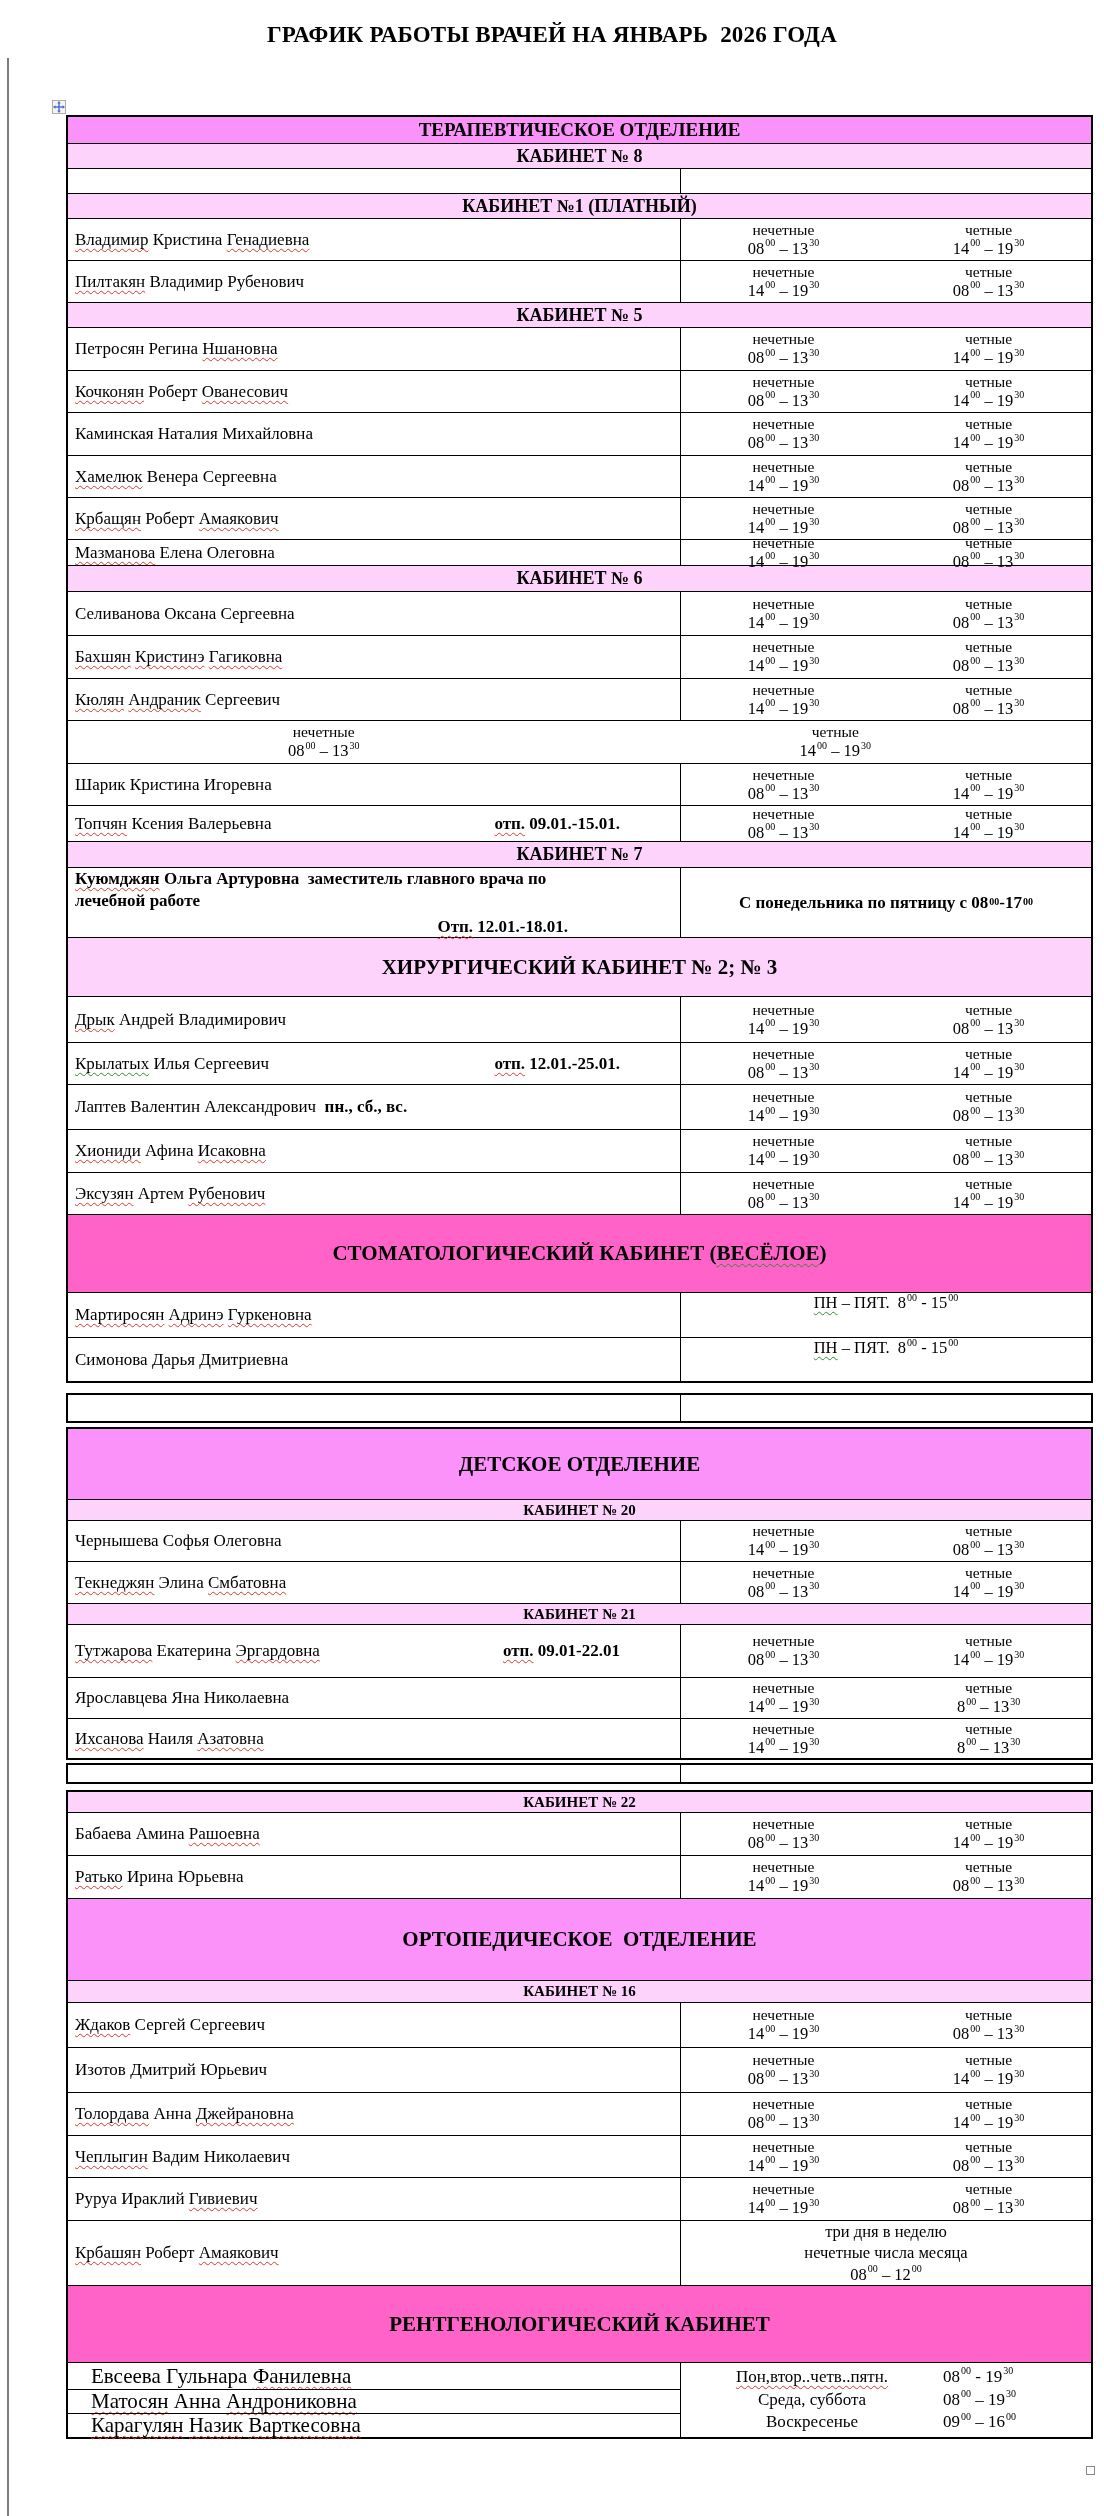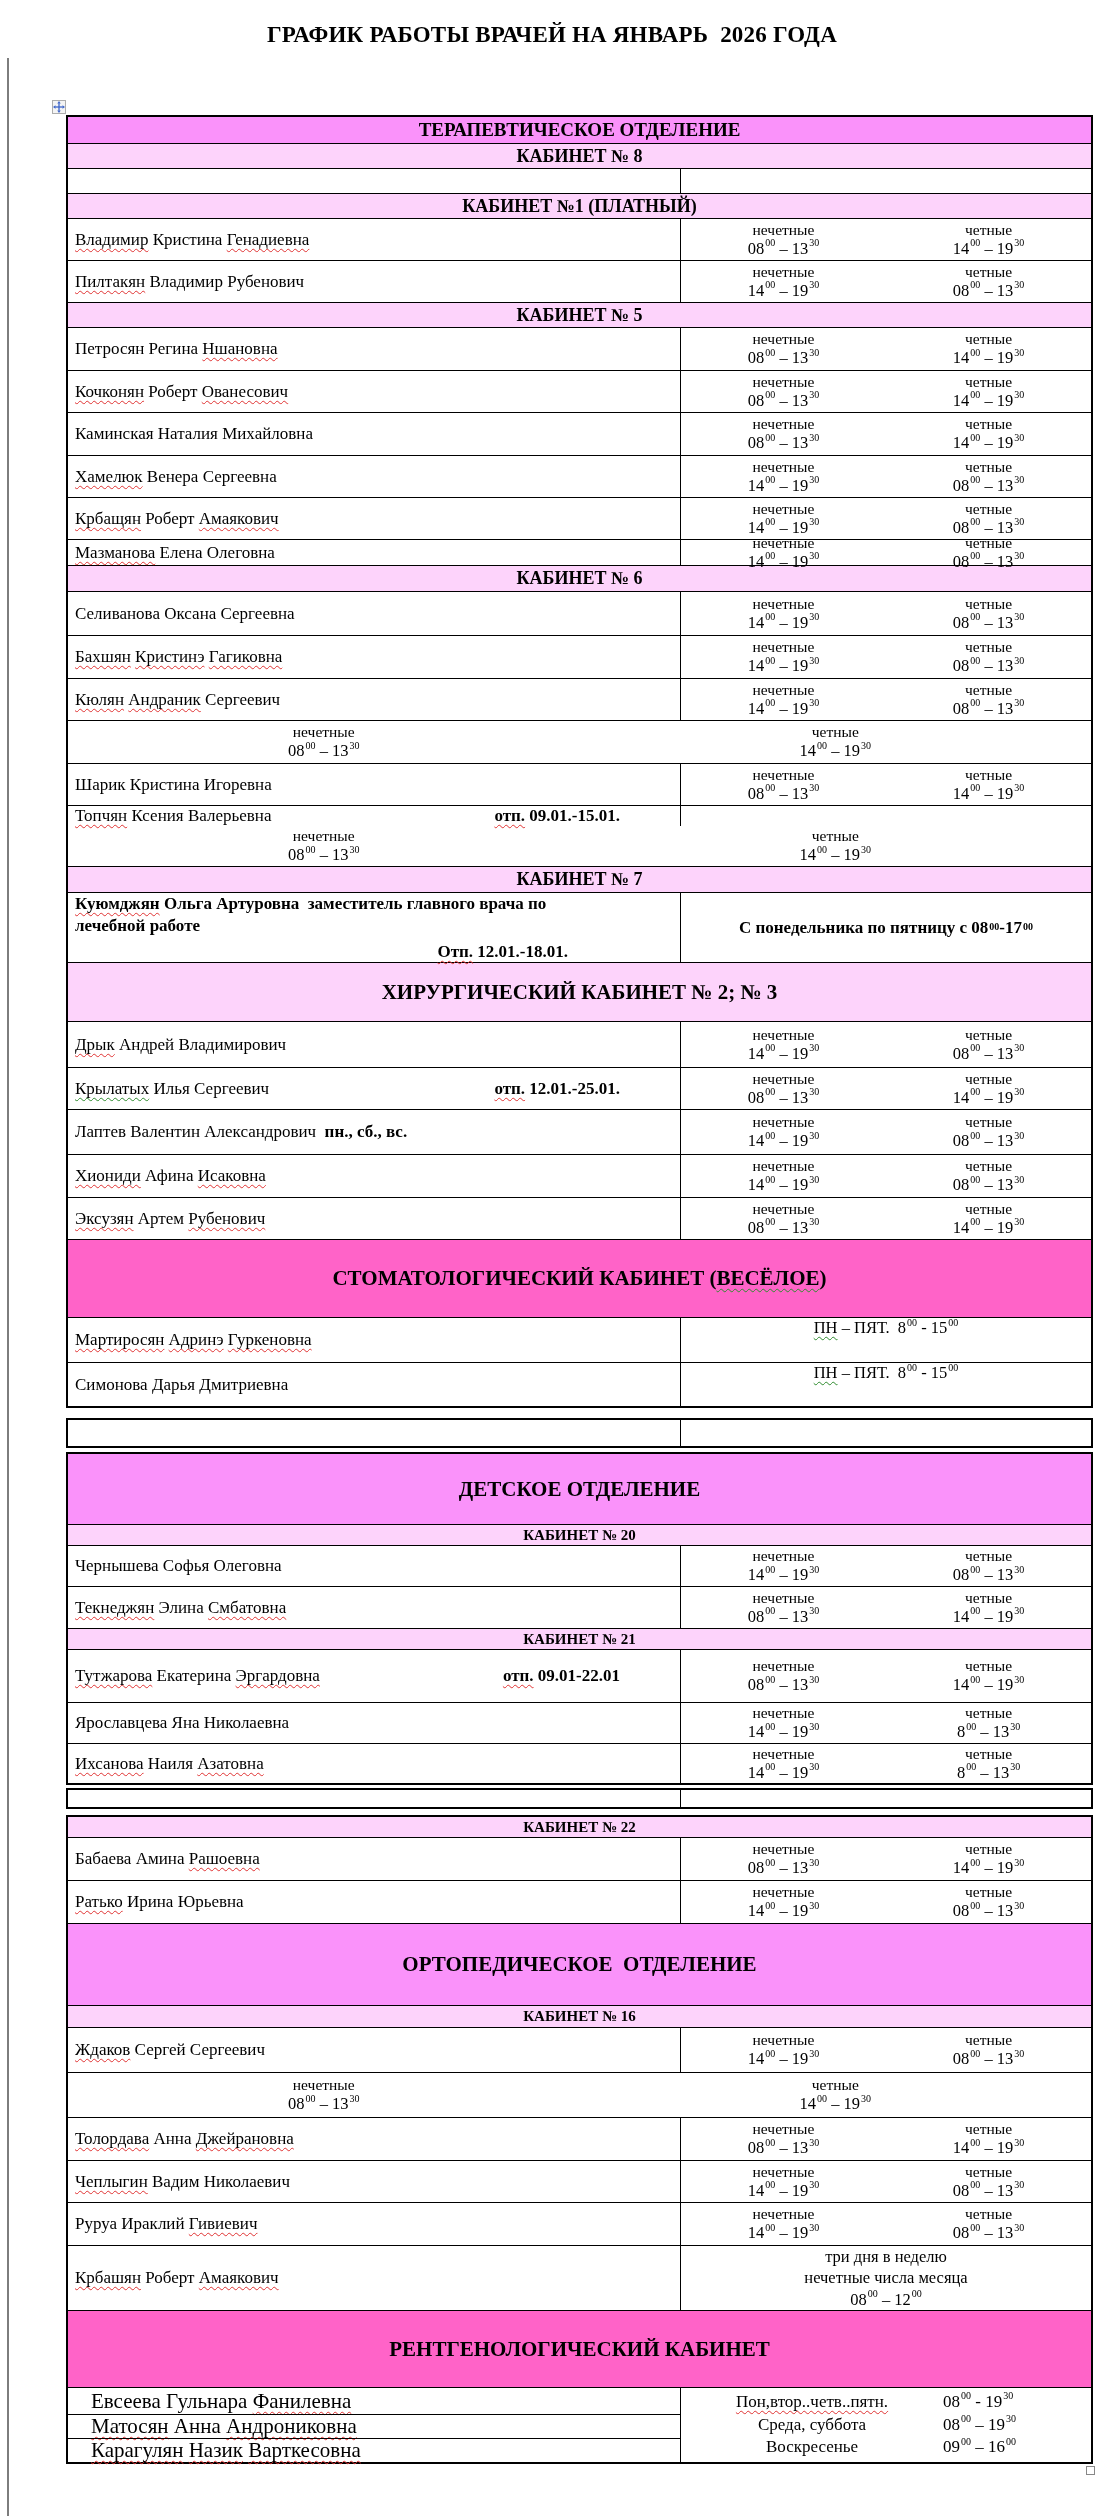--- a/index.html
+++ b/index.html
@@ -288,21 +288,21 @@
           <div class="half">
             <div class="shlabel">нечетные</div>
             <div class="shtime">08<sup>00</sup> – 13<sup>30</sup></div>
           </div>
           <div class="half">
             <div class="shlabel">четные</div>
             <div class="shtime">14<sup>00</sup> – 19<sup>30</sup></div>
           </div>
         </div>
       </div>
-      <div class="row" style="height: 61px; flex-direction: column;">
+      <div class="row" style="height: 36px;">
         <div class="ncell">
           <span class="nm"><span class="wred">Топчян</span> Ксения Валерьевна</span>
           <span class="note"><span class="wred">отп.</span> 09.01.-15.01.</span>
         </div>
         <div class="scell">
           <div class="half">
             <div class="shlabel">нечетные</div>
             <div class="shtime">08<sup>00</sup> – 13<sup>30</sup></div>
           </div>
           <div class="half">
@@ -557,20 +557,23 @@
             <div class="shlabel">нечетные</div>
             <div class="shtime">14<sup>00</sup> – 19<sup>30</sup></div>
           </div>
           <div class="half">
             <div class="shlabel">четные</div>
             <div class="shtime">08<sup>00</sup> – 13<sup>30</sup></div>
           </div>
         </div>
       </div>
       <div class="row" style="height: 45px;">
+        <div class="ncell">
+          <span class="nm">Изотов Дмитрий Юрьевич</span>
+        </div>
         <div class="scell">
           <div class="half">
             <div class="shlabel">нечетные</div>
             <div class="shtime">08<sup>00</sup> – 13<sup>30</sup></div>
           </div>
           <div class="half">
             <div class="shlabel">четные</div>
             <div class="shtime">14<sup>00</sup> – 19<sup>30</sup></div>
           </div>
         </div>

